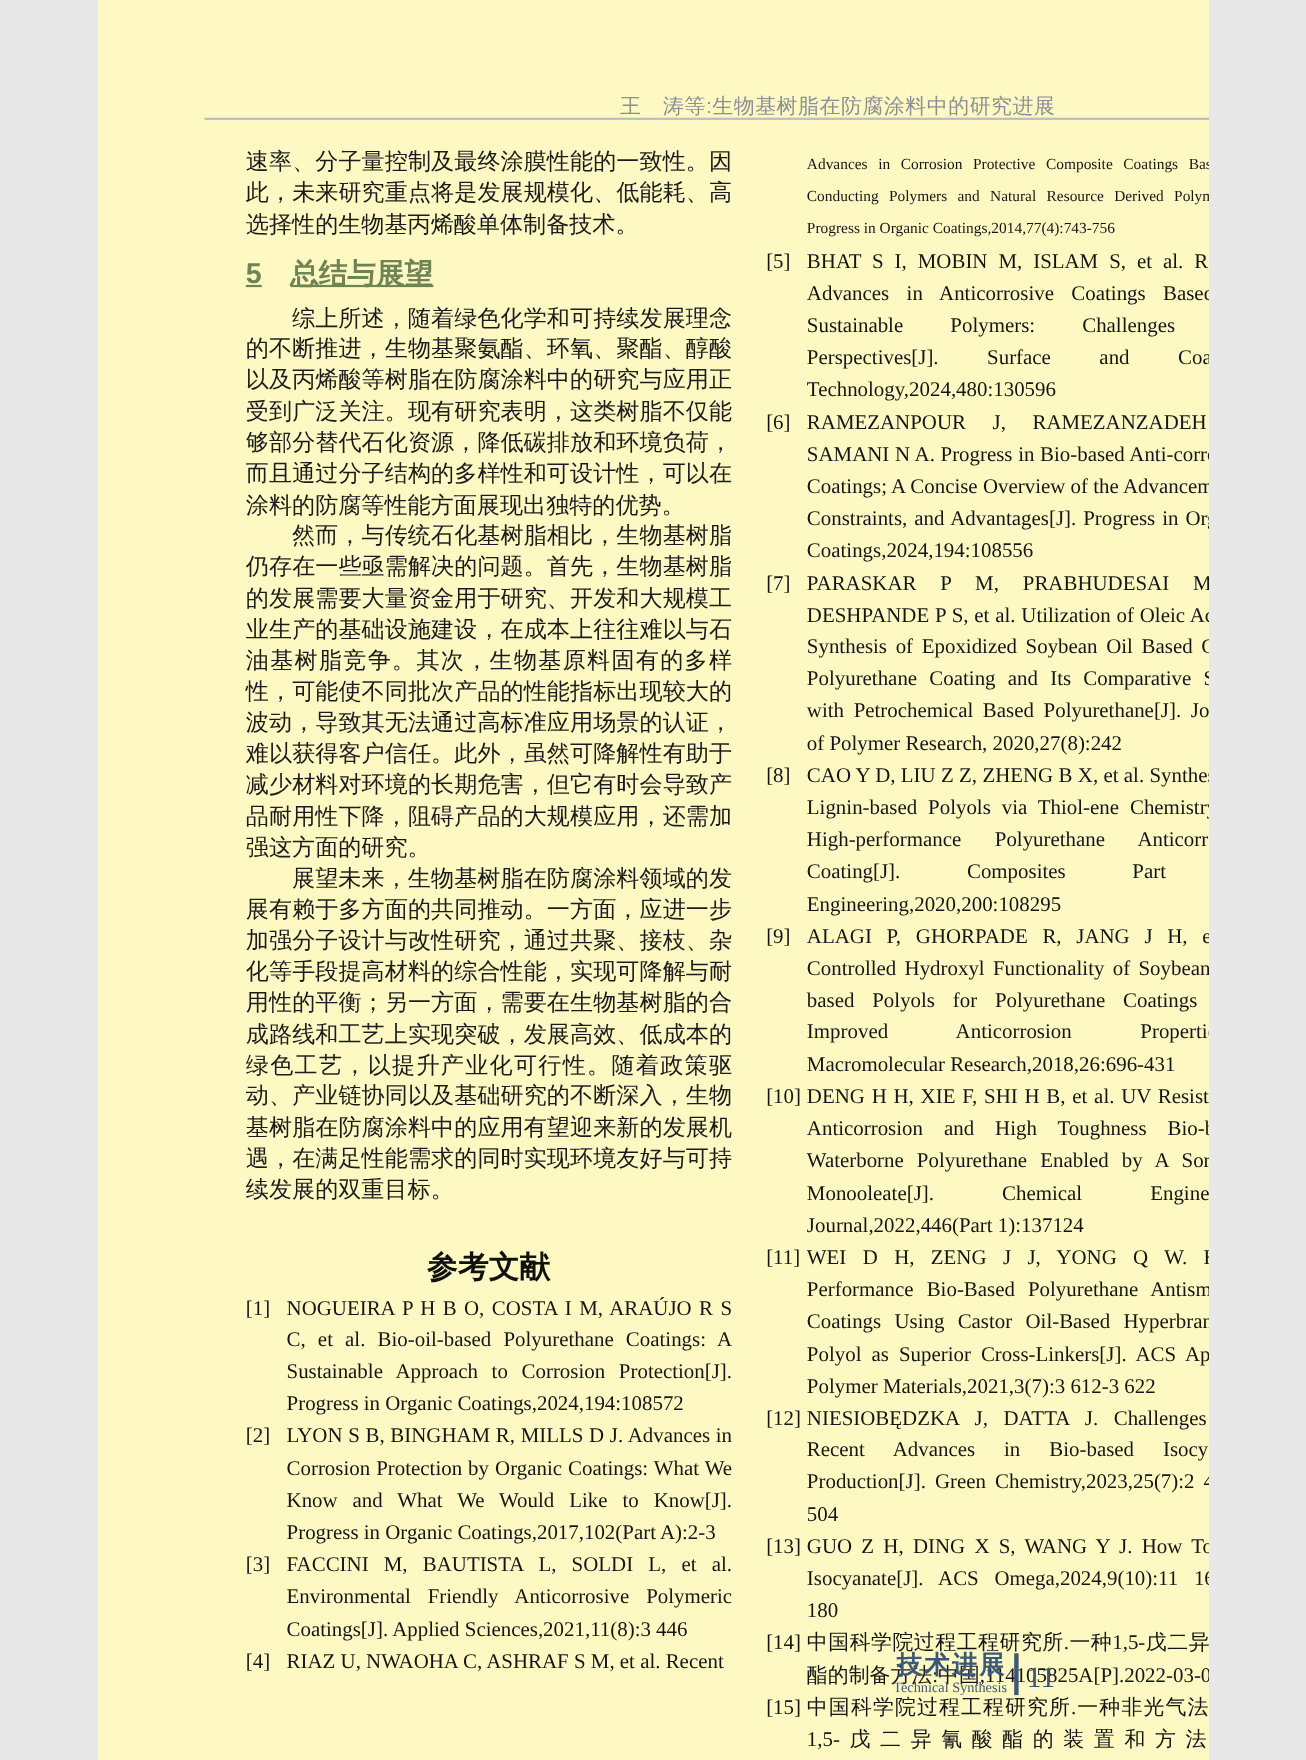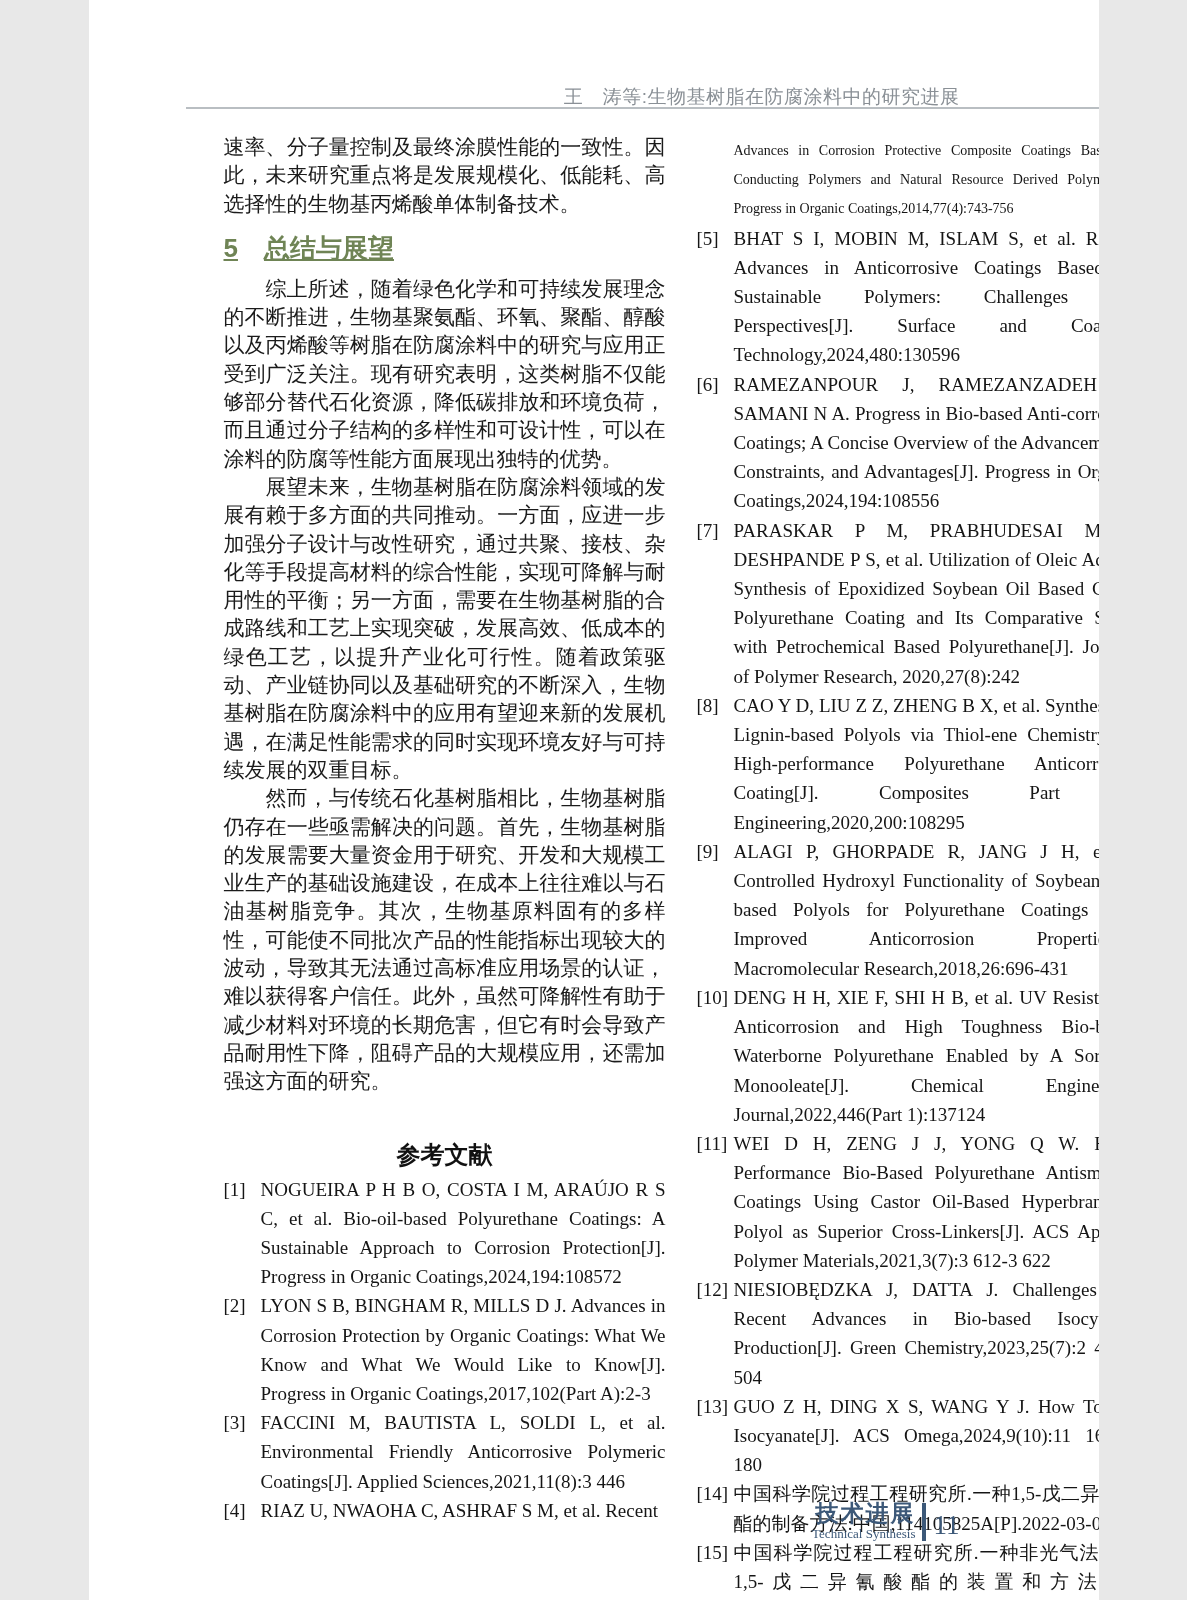--- a/index.html
+++ b/index.html
@@ -1,17 +1,17 @@
 <!DOCTYPE html>
 <html style="--accent_green: #6F8455; --accent_blue: #3C5878; --header_gray: #8A9096;"><head>
 <meta charset="utf-8">
 <style>
   html,body { margin:0; padding:0; background:#e8e8e8; }
   .page {
-    position:relative; width:1010px; height:1600px; background:#ffffff;
+    position:relative; width:1010px; height:1600px; background:#fef9c3;
     margin:0 auto; overflow:hidden;
     font-family:"Liberation Serif", serif; color:#1b1b1b;
   }
   
   .running-header {
     position:absolute; top:84px; right:139px;
     font-size:19px; color:var(--header_gray,#8A9096);
     font-family:"Liberation Sans", sans-serif; letter-spacing:0.5px;
   }
   .header-rule {
@@ -31,22 +31,22 @@
 
   .section-heading {
     margin:13px 0 10px 0;
     font-family:"Liberation Sans", sans-serif; font-weight:bold;
     font-size:26px; line-height:34px; color:var(--accent_green,#6F8455);text-decoration:underline;
   }
   .section-heading .sec-num { margin-right:26px; }
 
   .refs-heading {
     margin:44px 0 5px 0; text-align:center;
-    font-family:Liberation Serif, serif; font-weight:bold;
-    font-size:24px; line-height:30px; color:#111111;
+    font-family:Liberation Mono, monospace; font-weight:bold;
+    font-size:28px; line-height:30px; color:#111111;
   }
 
   .refs { list-style:none; margin:0; padding:0; }
   .ref {
     position:relative; padding-left:37px;
     font-size:19px; line-height:29.2px; text-align:justify; color:#151515;
   }
   .ref-num { position:absolute; left:0; top:0; }
   .ref-cont {
     margin:0; padding-left:37px;
@@ -83,22 +83,22 @@
   <div class="header-rule"></div>
 
   <div class="col col-left">
     <p class="cn">速率、分子量控制及最终涂膜性能的一致性。因此，未来研究重点将是发展规模化、低能耗、高选择性的生物基丙烯酸单体制备技术。</p>
 
     <h2 class="section-heading">
       <span class="sec-num">5</span><span class="sec-title">总结与展望</span>
     </h2>
 
     <p class="cn indent">综上所述，随着绿色化学和可持续发展理念的不断推进，生物基聚氨酯、环氧、聚酯、醇酸以及丙烯酸等树脂在防腐涂料中的研究与应用正受到广泛关注。现有研究表明，这类树脂不仅能够部分替代石化资源，降低碳排放和环境负荷，而且通过分子结构的多样性和可设计性，可以在涂料的防腐等性能方面展现出独特的优势。</p>
+    <p class="cn indent">然而，与传统石化基树脂相比，生物基树脂仍存在一些亟需解决的问题。首先，生物基树脂的发展需要大量资金用于研究、开发和大规模工业生产的基础设施建设，在成本上往往难以与石油基树脂竞争。其次，生物基原料固有的多样性，可能使不同批次产品的性能指标出现较大的波动，导致其无法通过高标准应用场景的认证，难以获得客户信任。此外，虽然可降解性有助于减少材料对环境的长期危害，但它有时会导致产品耐用性下降，阻碍产品的大规模应用，还需加强这方面的研究。</p>
     <p class="cn indent">展望未来，生物基树脂在防腐涂料领域的发展有赖于多方面的共同推动。一方面，应进一步加强分子设计与改性研究，通过共聚、接枝、杂化等手段提高材料的综合性能，实现可降解与耐用性的平衡；另一方面，需要在生物基树脂的合成路线和工艺上实现突破，发展高效、低成本的绿色工艺，以提升产业化可行性。随着政策驱动、产业链协同以及基础研究的不断深入，生物基树脂在防腐涂料中的应用有望迎来新的发展机遇，在满足性能需求的同时实现环境友好与可持续发展的双重目标。</p>
-    <p class="cn indent">然而，与传统石化基树脂相比，生物基树脂仍存在一些亟需解决的问题。首先，生物基树脂的发展需要大量资金用于研究、开发和大规模工业生产的基础设施建设，在成本上往往难以与石油基树脂竞争。其次，生物基原料固有的多样性，可能使不同批次产品的性能指标出现较大的波动，导致其无法通过高标准应用场景的认证，难以获得客户信任。此外，虽然可降解性有助于减少材料对环境的长期危害，但它有时会导致产品耐用性下降，阻碍产品的大规模应用，还需加强这方面的研究。</p>
 
     <h3 class="refs-heading">参考文献</h3>
 
     <ol class="refs">
       <li class="ref">
         <span class="ref-num">[1]</span>
         <span class="ref-text">NOGUEIRA P H B O, COSTA I M, ARAÚJO R S C, et al. Bio-oil-based Polyurethane Coatings: A Sustainable Approach to Corrosion Protection[J]. Progress in Organic Coatings,2024,194:108572</span>
       </li>
       <li class="ref">
         <span class="ref-num">[2]</span>

